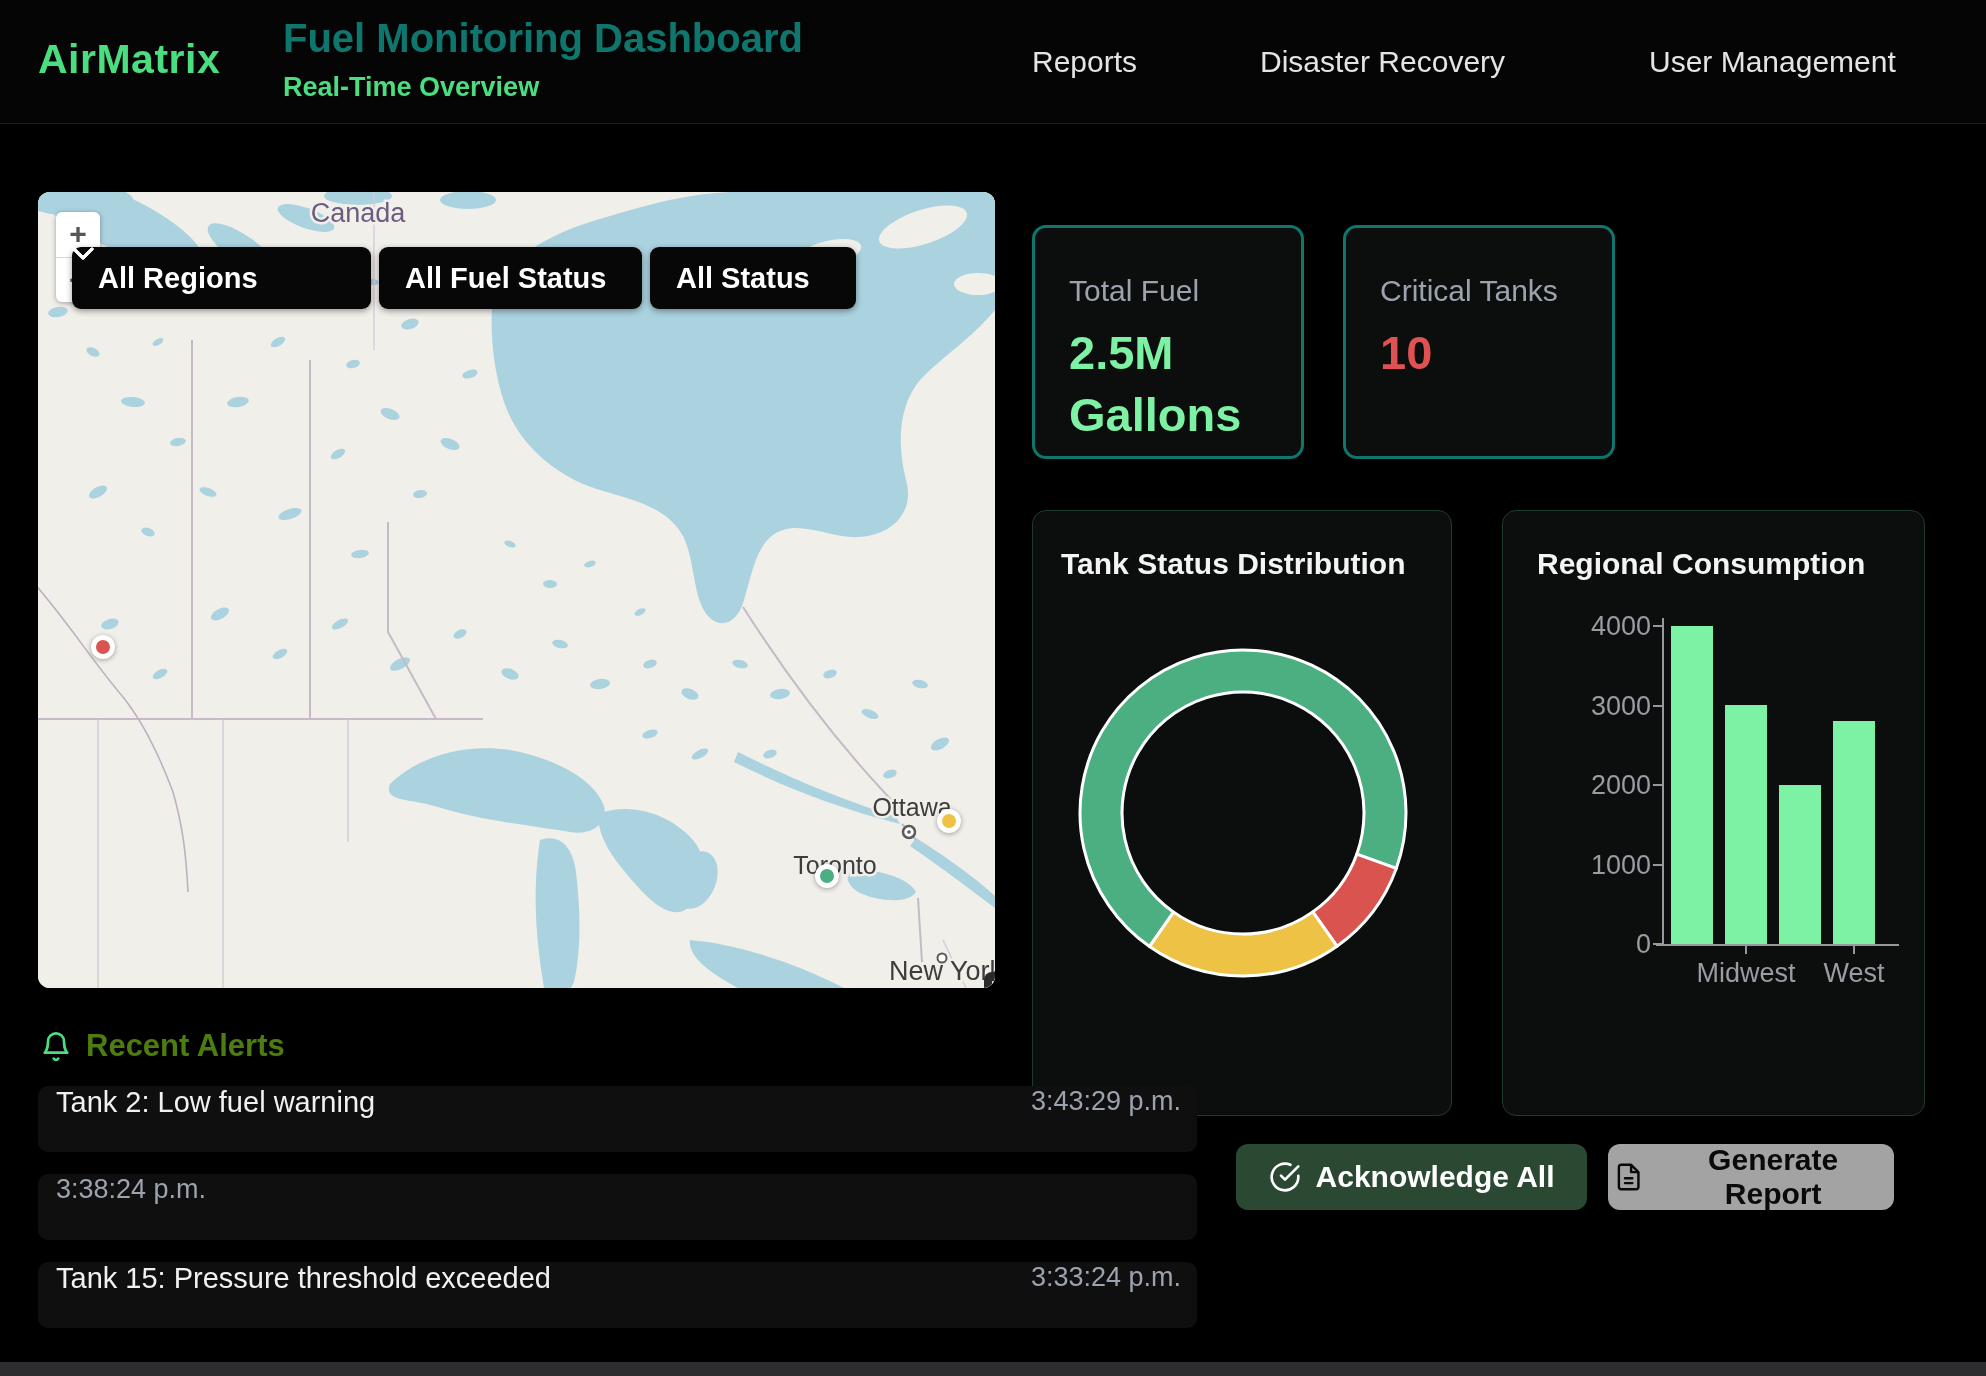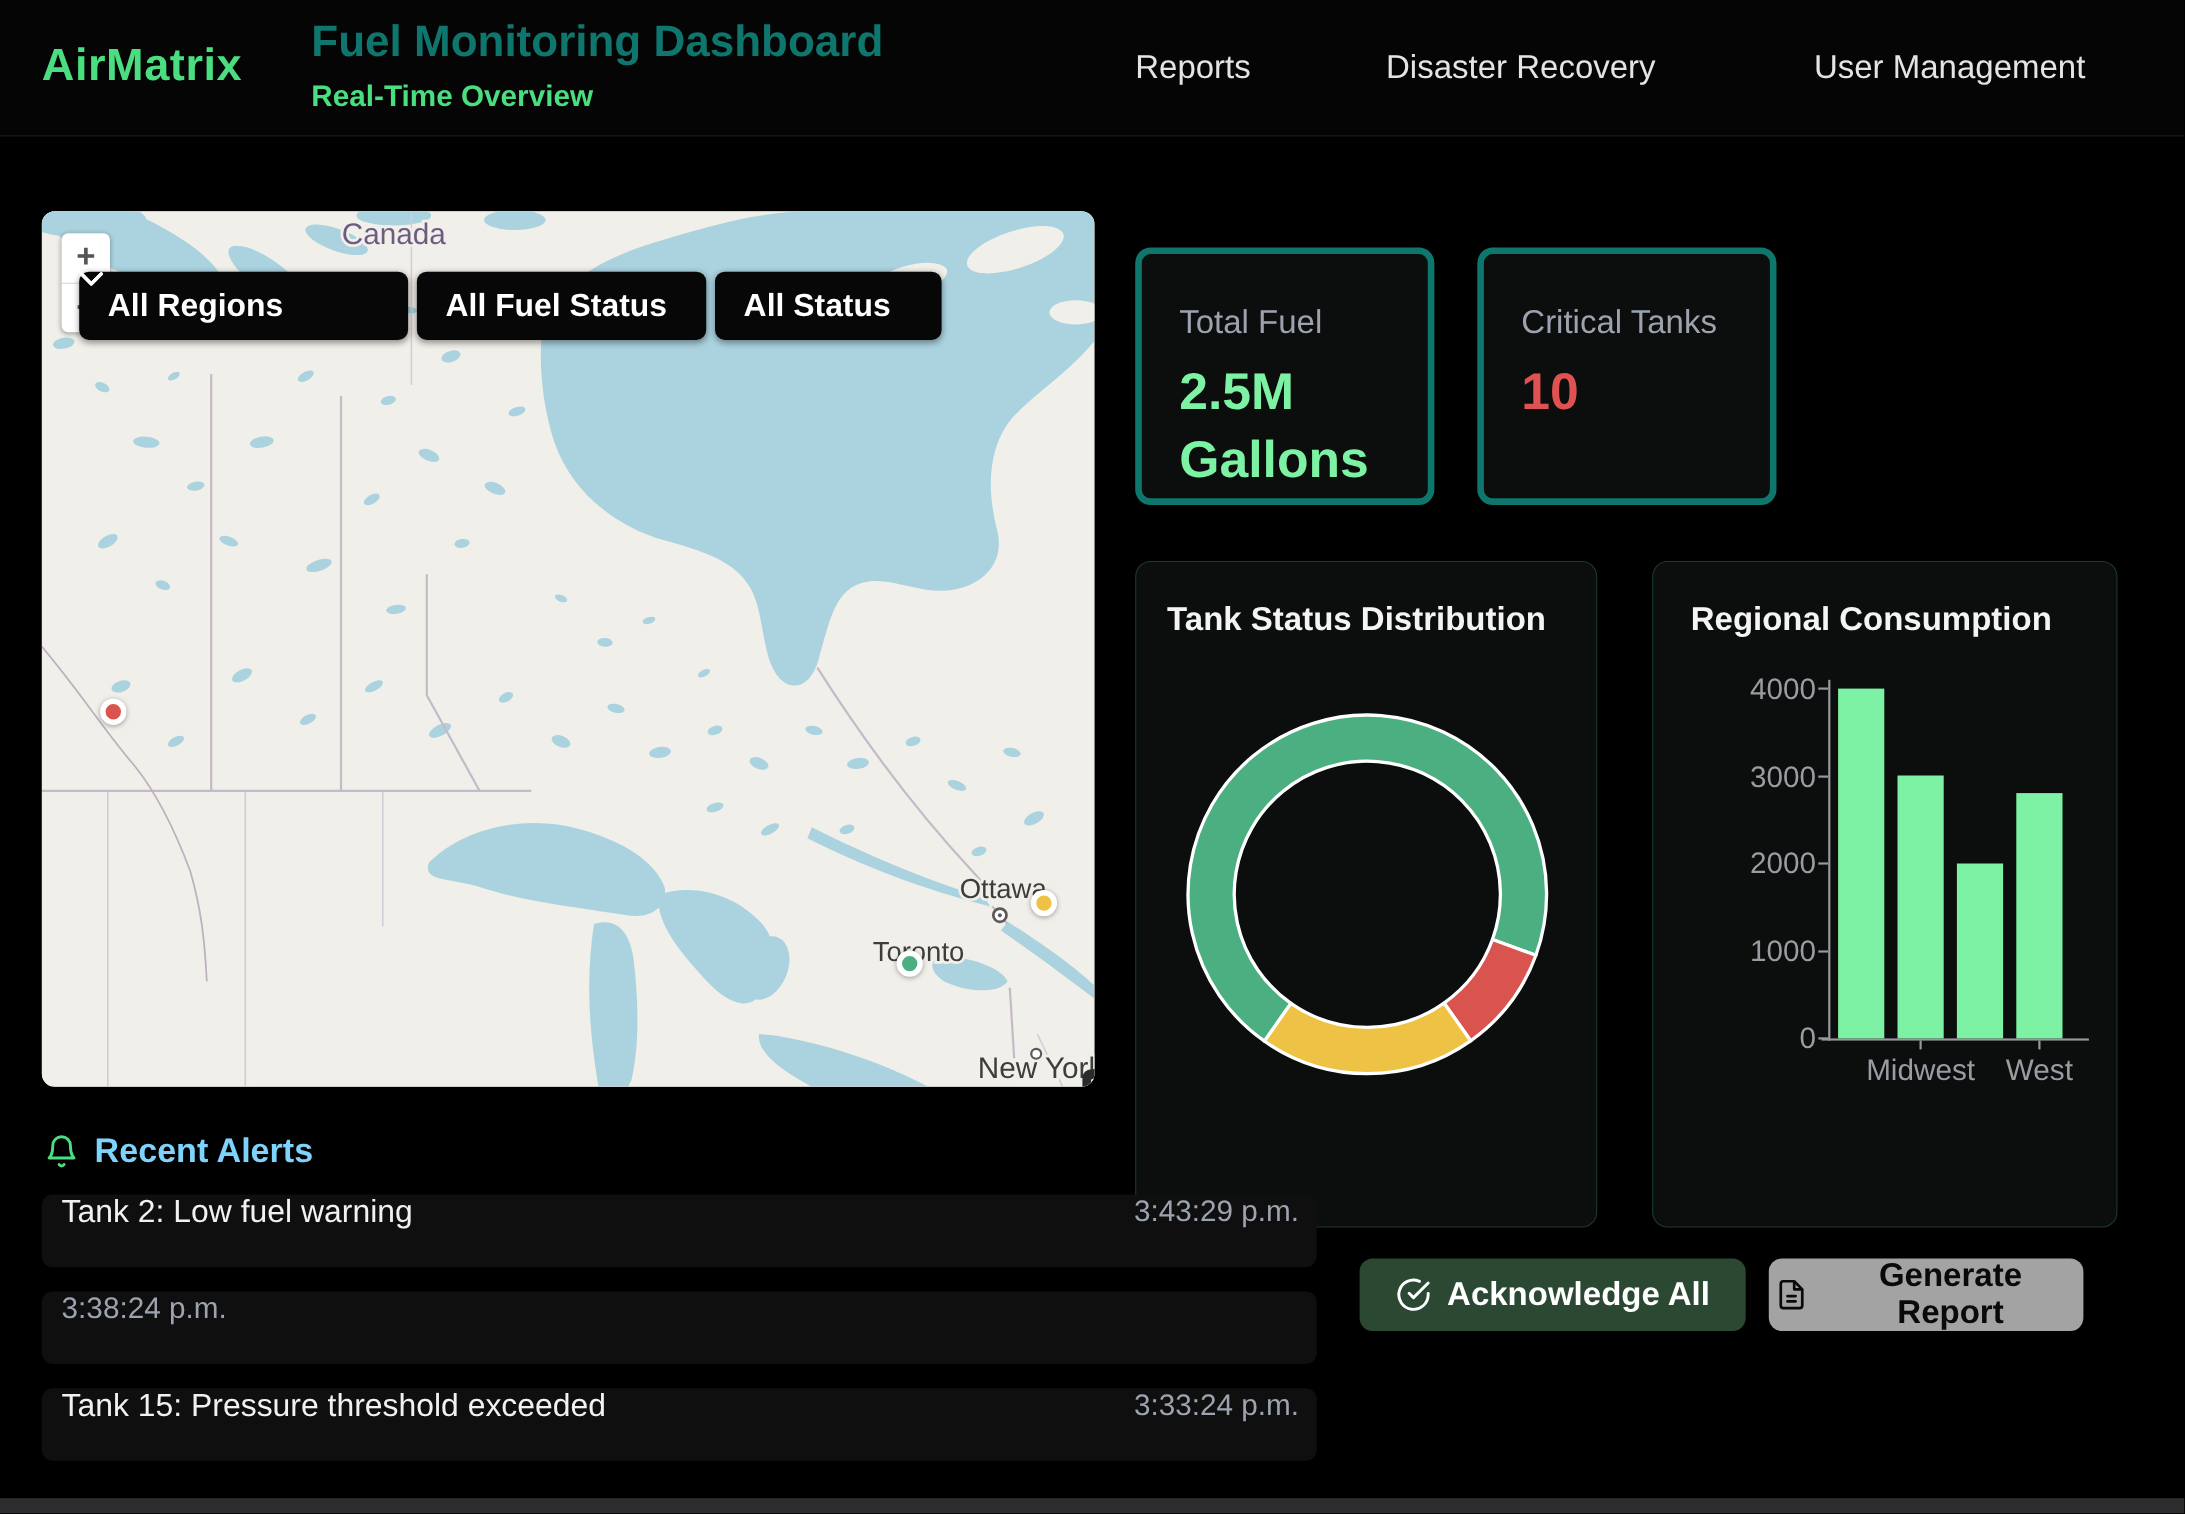--- a/index.html
+++ b/index.html
@@ -23,40 +23,40 @@
   .filters{position:absolute;left:34px;top:55px;display:flex;gap:8px;z-index:6;}
   .filter{display:flex;align-items:center;justify-content:space-between;background:#070707;border:none;border-radius:9px;height:62px;padding:0 20px 0 26px;cursor:pointer;box-shadow:0 2px 6px rgba(0,0,0,.4);}
   .filter span{font-size:29px;font-weight:bold;color:#fff;margin-right:26px;white-space:nowrap;}
   .filter svg{flex:0 0 auto;}
   .f-regions{width:299px;} .f-fuel{width:263px;} .f-status{width:206px;}
   .marker{position:absolute;width:24px;height:24px;border-radius:50%;border:5px solid #fff;box-shadow:0 1px 5px rgba(0,0,0,.35);z-index:3;cursor:pointer;}
   .drag-handle{position:absolute;left:946px;top:780px;width:27px;height:38px;background:#2b2b2e;border-radius:8px;z-index:7;display:grid;grid-template-columns:repeat(2,4px);grid-template-rows:repeat(3,4px);gap:4px;align-content:center;justify-content:center;cursor:grab;}
   .drag-handle i{width:4px;height:4px;background:#fff;border-radius:1px;}
 
   
-  .stat-card{position:absolute;top:225px;width:272px;height:234px;background:#0b0e0c;border:6px solid #0f766e;border-radius:14px;padding:46px 34px 0 34px;}
+  .stat-card{position:absolute;top:225px;width:272px;height:234px;background:#0b0e0c;border:3px solid #0f766e;border-radius:14px;padding:46px 34px 0 34px;}
   .stat-label{font-size:30px;color:#9ca3af;margin-bottom:14px;}
   .stat-value{font-size:47px;font-weight:bold;line-height:1.32;word-spacing:2px;}
 
   
   .chart-card{position:absolute;top:510px;height:606px;background:#0b0e0c;border:1px solid #1d3b2b;border-radius:14px;}
   .donut-card{left:1032px;width:420px;}
   .bar-card{left:1502px;width:423px;}
   .chart-title{position:absolute;left:28px;top:36px;font-size:30px;font-weight:bold;color:#f4f4f5;}
   .bar-card .chart-title{left:34px;}
   .bar-plot{position:absolute;left:0;top:0;width:423px;height:490px;}
   .bar-plot .ylab{position:absolute;width:120px;text-align:right;font-size:27px;color:#9b9ba3;}
   .bar-plot .xlab{position:absolute;width:170px;text-align:center;font-size:27px;color:#9b9ba3;}
   .bar-plot .axis{position:absolute;background:#97979d;}
   .bar-plot .tick{position:absolute;background:#97979d;}
   .bar-plot .bar{position:absolute;}
 
   
   .alerts-heading{position:absolute;left:40px;top:1028px;display:flex;align-items:center;gap:14px;}
-  .alerts-heading .txt{font-size:31px;font-weight:bold;color:#7dd3fc;}
+  .alerts-heading .txt{font-size:31px;font-weight:bold;color:#4d7c0f;}
   .alert-row{position:absolute;left:38px;width:1159px;height:66px;background:#0f0f0f;border-radius:10px;display:flex;align-items:flex-start;justify-content:space-between;padding:0 16px 0 18px;}
   .alert-text{font-size:29px;color:#f1f1f3;}
   .alert-time{font-size:27px;color:#9ca3af;}
 
   
   .btn{position:absolute;top:1144px;height:66px;border:none;border-radius:12px;display:flex;align-items:center;justify-content:center;gap:15px;cursor:pointer;}
   .btn-ack{left:1236px;width:351px;background:#2b4833;}
   .btn-ack span{font-size:30px;font-weight:bold;color:#fff;}
   .btn-gen{left:1608px;width:286px;background:#a3a3a3;}
   .btn-gen span{font-size:30px;font-weight:bold;color:#0a0a0a;}

